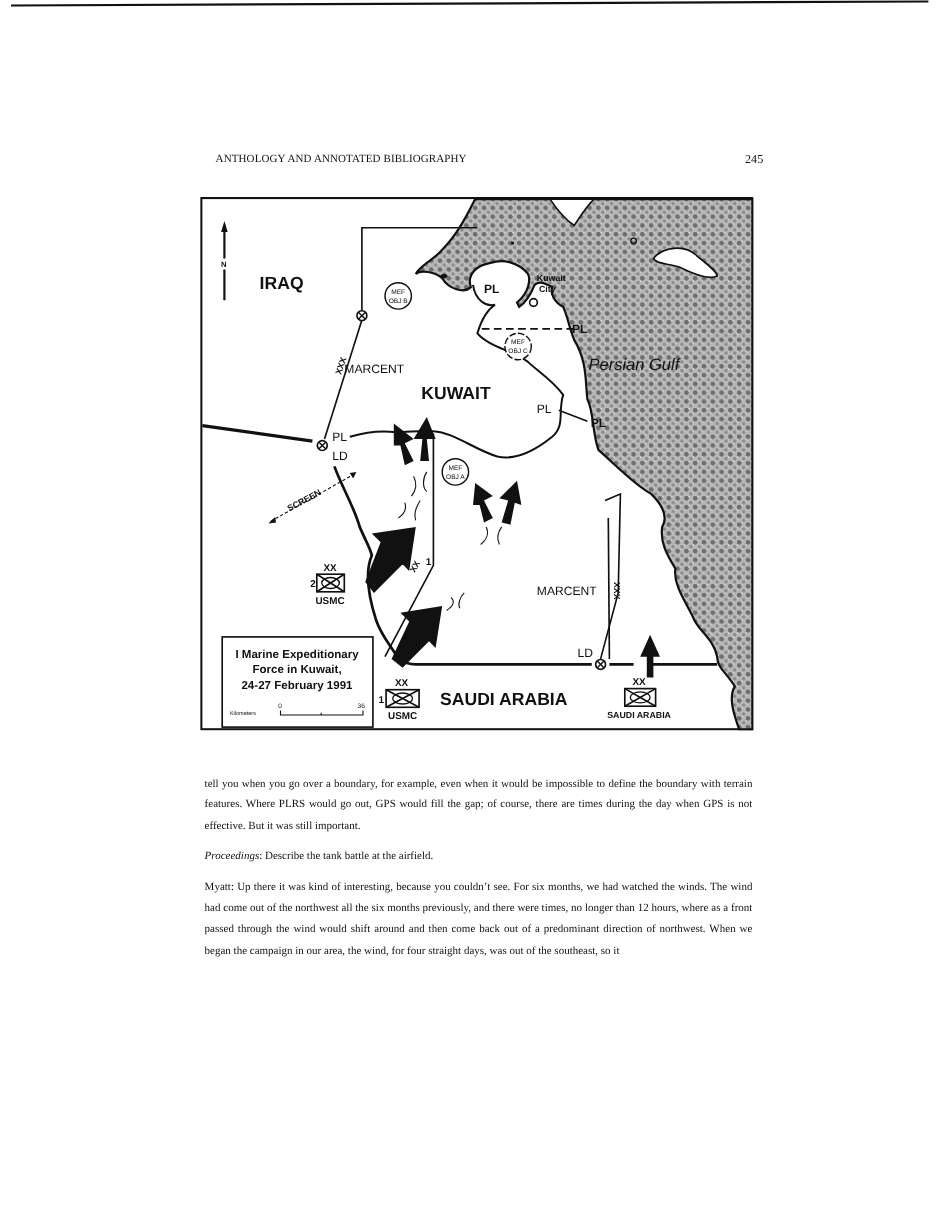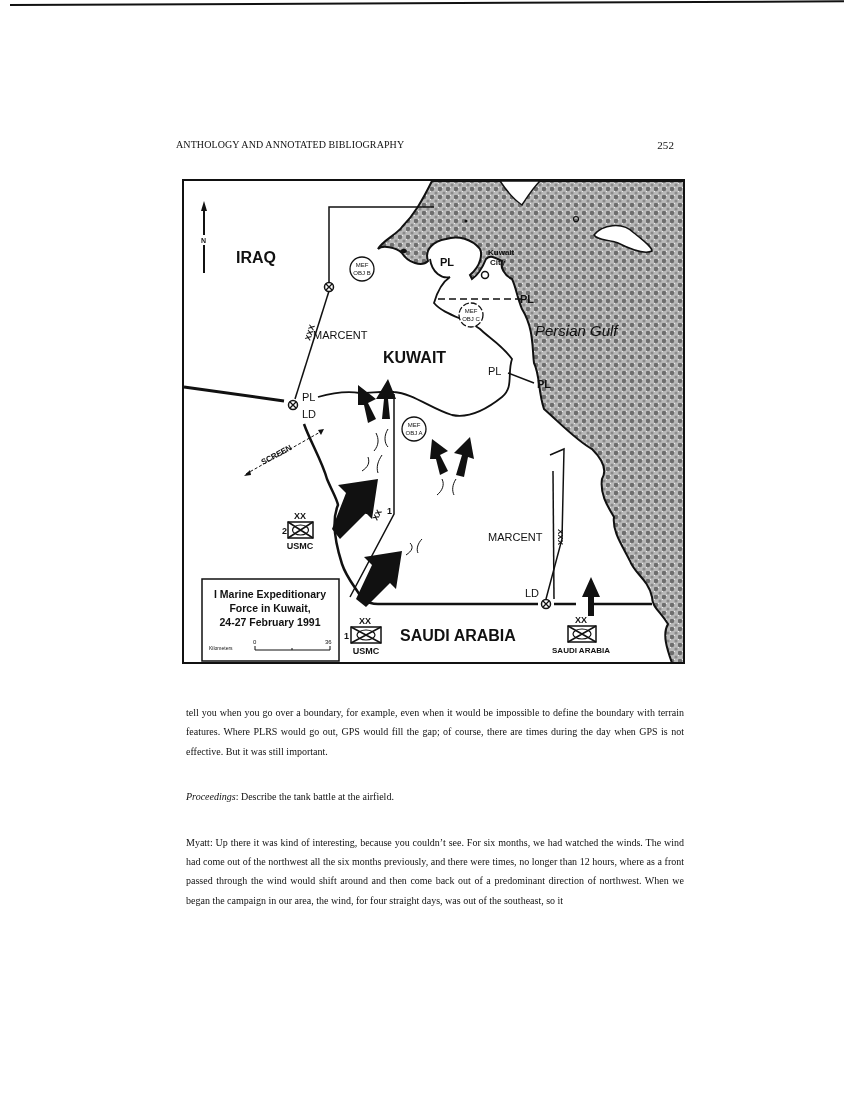--- a/index.html
+++ b/index.html
@@ -1,44 +1,44 @@
 <!DOCTYPE html>
 <html><head>
 <meta charset="utf-8">
 <style>
   html, body { margin: 0; padding: 0; background: #ffffff; }
   body { width: 864px; height: 1105px; position: relative; overflow: hidden;
          font-family: "Liberation Serif", "DejaVu Serif", serif; color: #111; }
   .top-rule { position: absolute; left: 10px; top: 4px; width: 834px; height: 2px;
               background: #111; transform: rotate(-0.25deg); transform-origin: left top; }
-  .running-head { position: absolute; left: 176px; top: 139px; width: 498px;
+  .running-head { position: absolute; left: 196px; top: 139px; width: 498px;
                   font-size: 10.5px; letter-spacing: 0.1px; }
   .running-head .title { font-variant: small-caps; text-transform: uppercase; font-size: 10px; }
   .running-head .page-num { position: absolute; right: 0; top: 0; font-size: 11px; }
 
   .map { position: absolute; left: 182px; top: 179px; width: 503px; height: 485px; }
   .map svg { width: 503px; height: 485px; display: block; }
   .map-text { font-family: "Liberation Sans", "DejaVu Sans", sans-serif; fill: #111; }
 
   .body-text { position: absolute; left: 186px; top: 703px; width: 498px;
                font-size: 10px; line-height: 19.4px; text-align: justify; }
   .body-text p { margin: 0; }
   .body-text p.indent { text-indent: 24px; }
-  .body-text p.gap { margin-top: 26px; }
+  .body-text p.gap { margin-top: 8px; }
   .speaker-italic { font-style: italic; }
   .speaker-bold { font-weight: normal; }
 </style>
 </head>
 <body>
 
 <div class="top-rule"></div>
 
 <div class="running-head">
   <span class="title">Anthology and Annotated Bibliography</span>
-  <span class="page-num">252</span>
+  <span class="page-num">245</span>
 </div>
 
 <div class="map">
   <svg viewBox="0 0 503 485" xmlns="http://www.w3.org/2000/svg">
     <defs>
       <pattern id="halftone" width="8" height="8" patternUnits="userSpaceOnUse">
         <rect width="8" height="8" fill="#b8b8b8"></rect>
         <circle cx="2" cy="2" r="2.2" fill="#6e6e6e"></circle>
         <circle cx="6" cy="6" r="1.6" fill="#8a8a8a"></circle>
         <rect x="4" y="0" width="1" height="1" fill="#f0f0f0"></rect>

